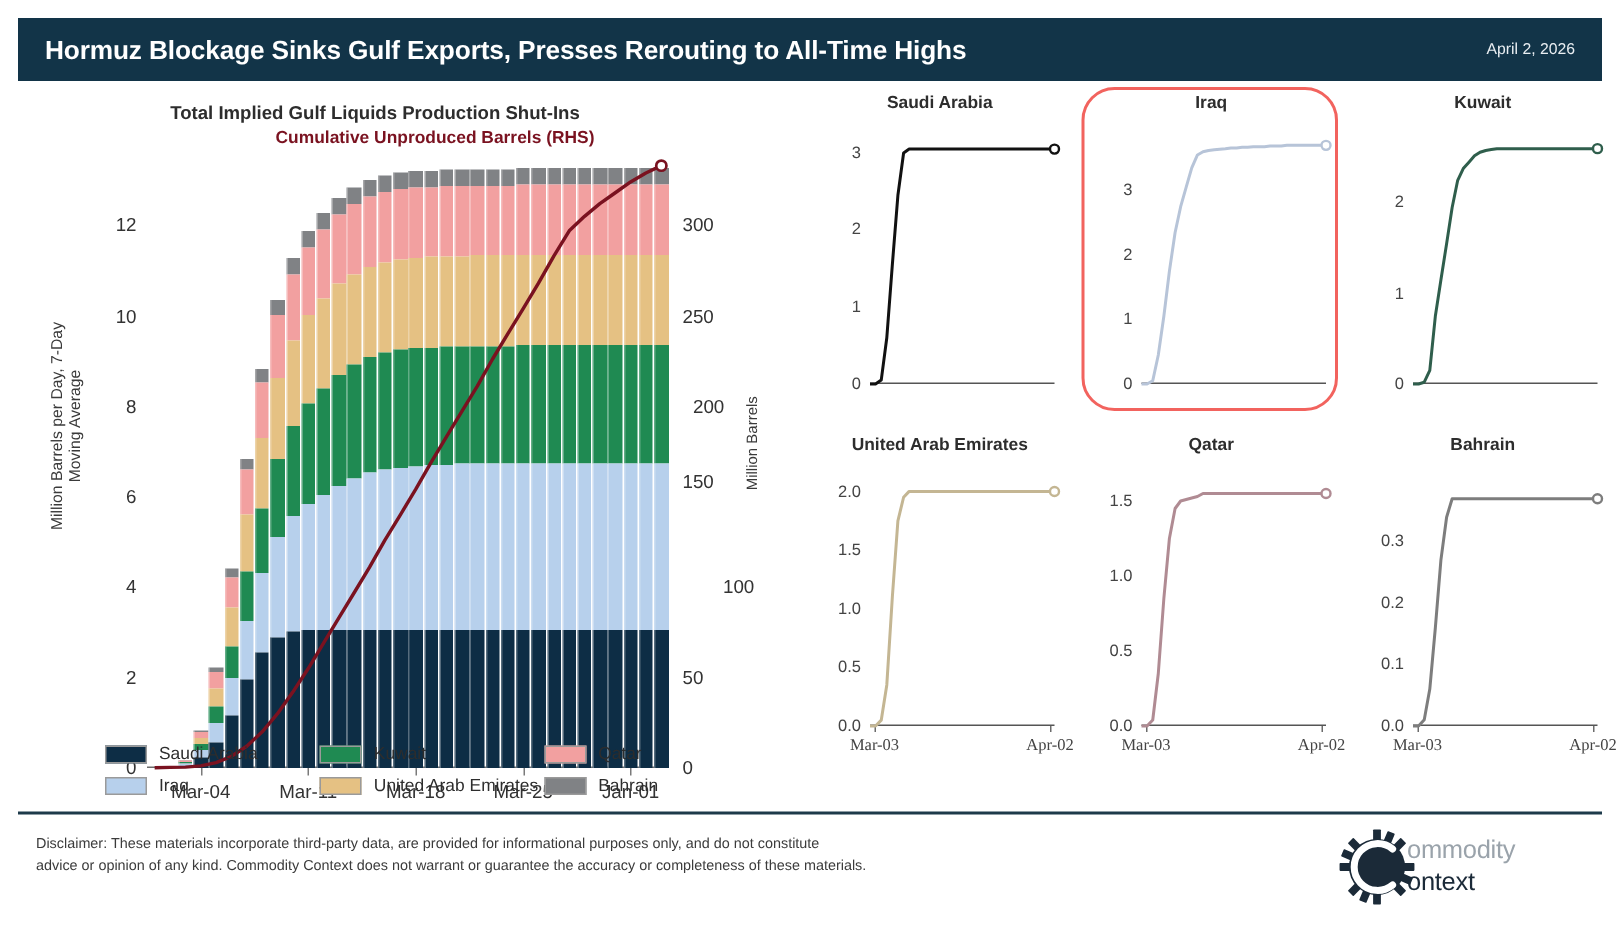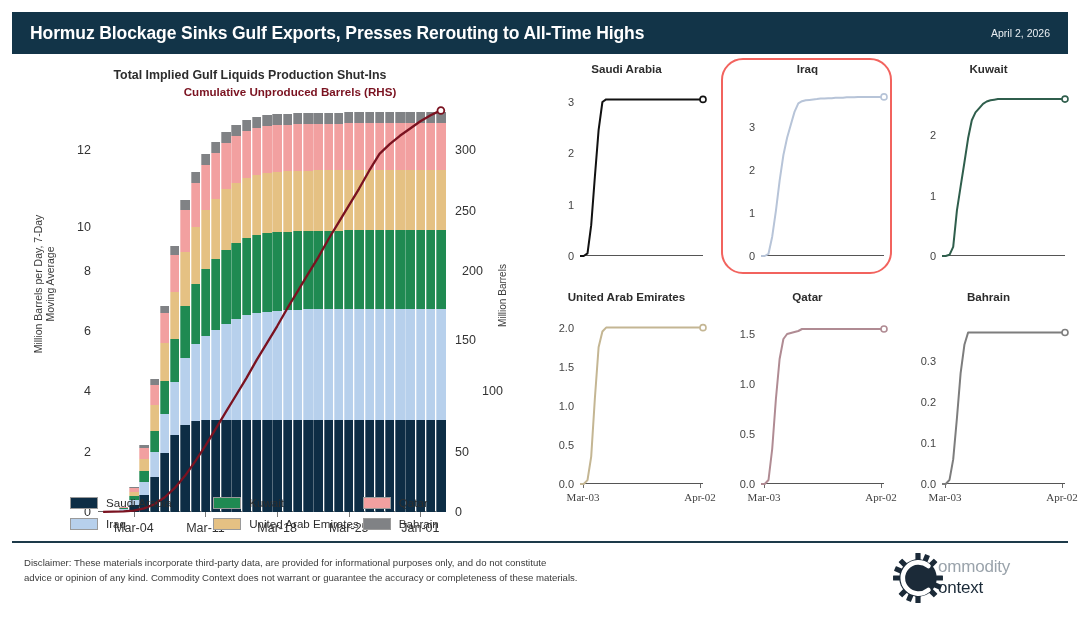--- a/index.html
+++ b/index.html
@@ -126,26 +126,26 @@
     <div class="lc-subtitle">Cumulative Unproduced Barrels (RHS)</div>
     <div class="lc-ylabel-left">Million Barrels per Day, 7-Day Moving Average</div>
     <div class="lc-ylabel-right">Million Barrels</div>
     <div class="lc-plot" id="mainPlot">
       <div class="axis-base"></div>
     <div class="tick-left" style="top: 410px;">0</div>
         <div class="tick-left" style="top: 349.706px;">2</div>
         <div class="tick-left" style="top: 289.412px;">4</div>
         <div class="tick-left" style="top: 229.118px;">6</div>
         <div class="tick-left" style="top: 168.824px;">8</div>
-        <div class="tick-left" style="top: 125px; margin-left: 44px;">10</div>
+        <div class="tick-left" style="top: 109px; margin-left: 44px;">10</div>
         <div class="tick-left" style="top: 48.2353px;">12</div>
         <div class="tick-right" style="top: 410px;">0</div>
         <div class="tick-right" style="top: 349.706px;">50</div>
         <div class="tick-right" style="top: 289.412px; margin-left: 36px;">100</div>
-        <div class="tick-right" style="top: 238px;">150</div>
+        <div class="tick-right" style="top: 219px;">150</div>
         <div class="tick-right" style="top: 168.824px; margin-left: 16px;">200</div>
         <div class="tick-right" style="top: 108.529px;">250</div>
         <div class="tick-right" style="top: 48.2353px;">300</div>
         <div class="xtick-mark" style="left: 35.8235px;"></div>
         <div class="tick-x" style="left: 35.8235px;">Mar-04</div>
         <div class="xtick-mark" style="left: 107.471px;"></div>
         <div class="tick-x" style="left: 107.471px;">Mar-11</div>
         <div class="xtick-mark" style="left: 179.118px;"></div>
         <div class="tick-x" style="left: 179.118px;">Mar-18</div>
         <div class="xtick-mark" style="left: 250.765px;"></div>

